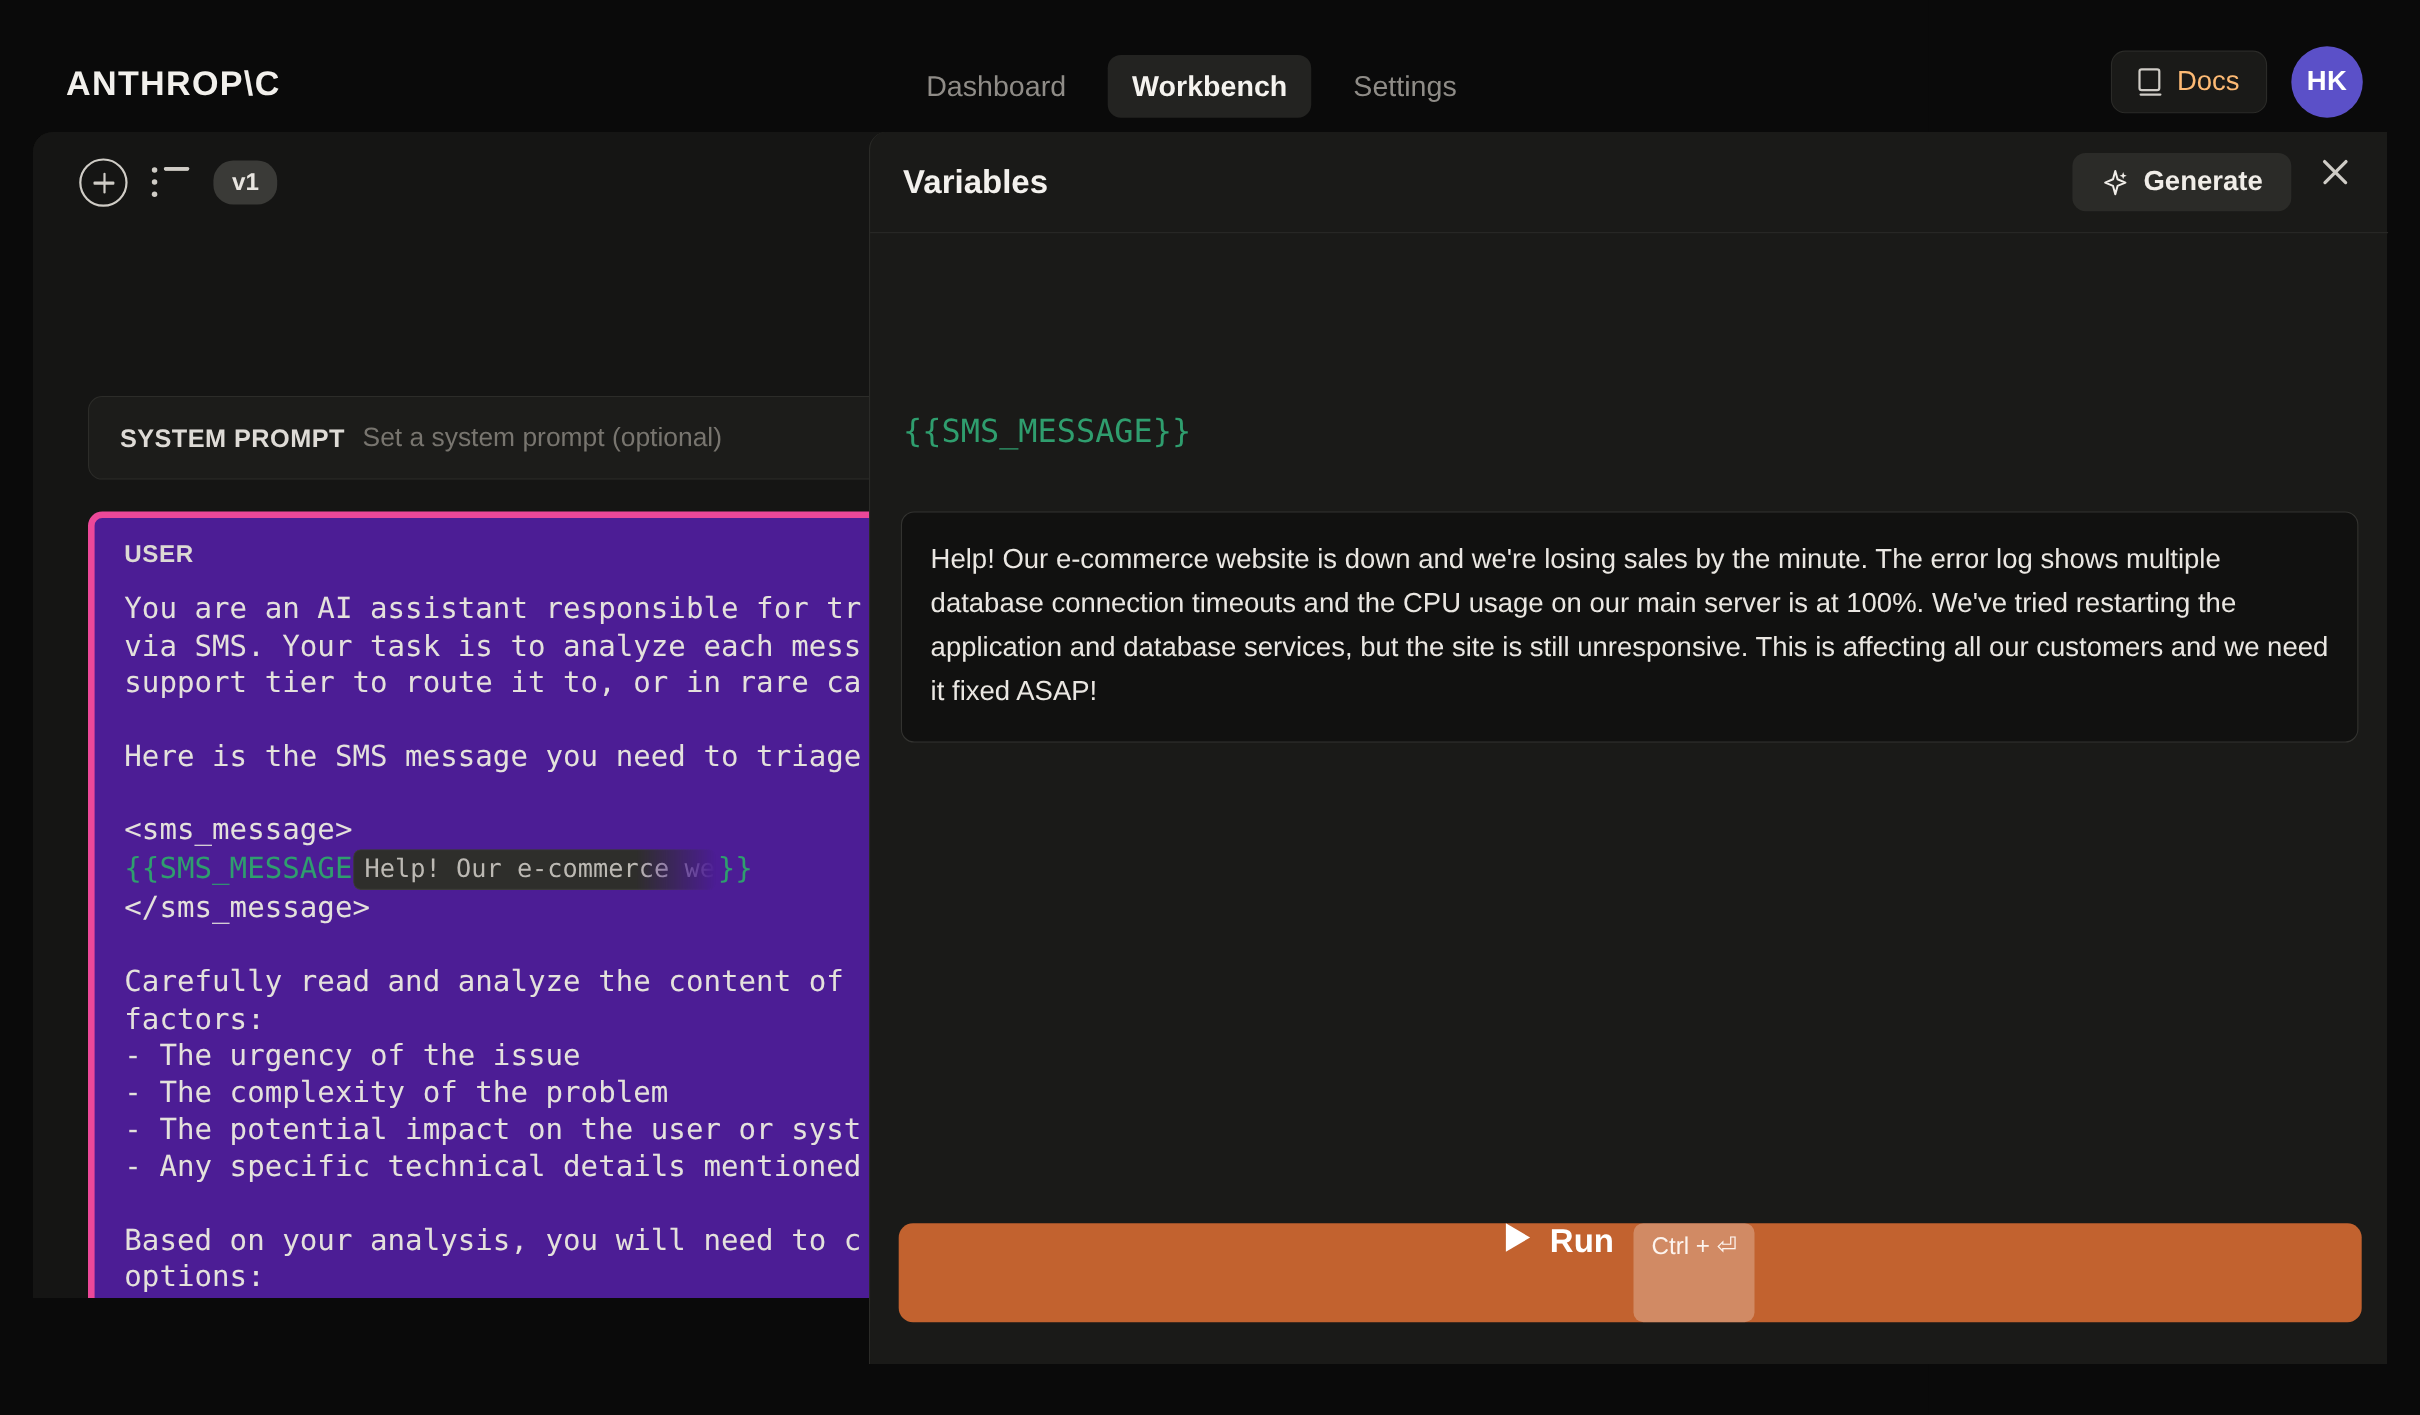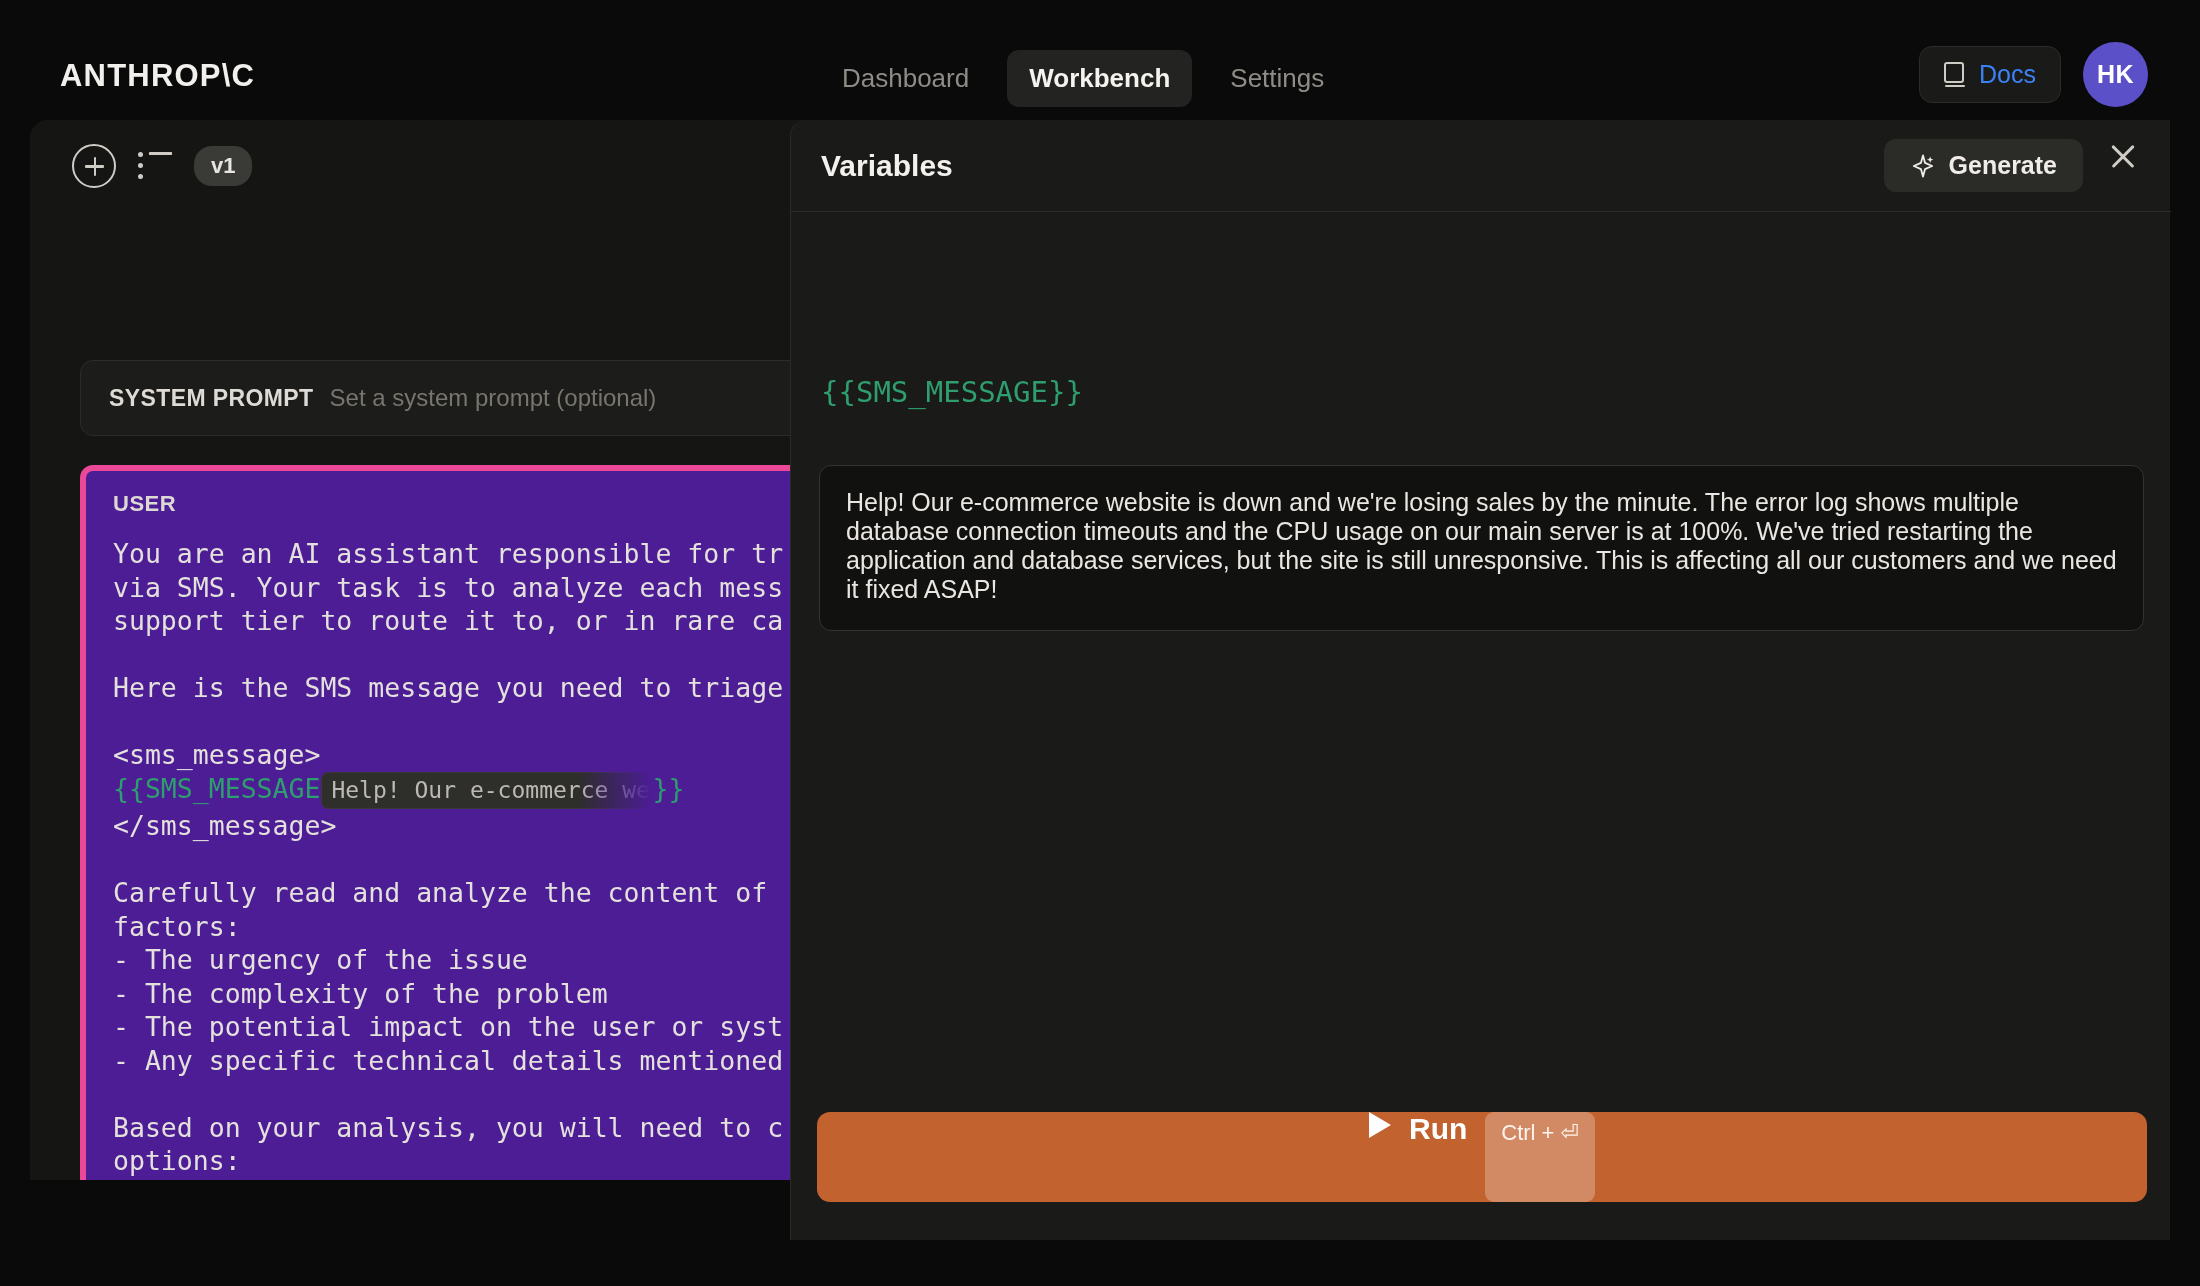--- a/index.html
+++ b/index.html
@@ -39,21 +39,21 @@
   .nav-item.active { background: #232321; color: #f5f3ef; font-weight: 700; }
 
   .topright {
     position: absolute; right: 52px; top: 42px;
     display: flex; align-items: center; gap: 22px;
   }
   .docs-btn {
     display: flex; align-items: center; gap: 13px;
     background: #1a1a18; border: 1px solid #2b2b28;
     border-radius: 13px; padding: 13px 24px;
-    font-size: 25px; color: #3b82f6; cursor: pointer; text-align: center;
+    font-size: 25px; color: #fdba74; cursor: pointer; text-align: center;
   }
   .book-ic { width: 22px; height: 25px; position: relative; flex: none; }
   .book-ic i {
     position: absolute; left: 0; top: 0; width: 20px; height: 21px;
     border: 2px solid #cfccc6; border-radius: 3px;
   }
   .book-ic b {
     position: absolute; left: 1px; bottom: 0; width: 20px; height: 2px;
     background: #cfccc6; border-radius: 1px;
   }
@@ -201,21 +201,21 @@
     font-family: "DejaVu Sans Mono", monospace;
   }
   .var-box {
     position: absolute; left: 28px; top: 345px;
     width: 1325px; min-height: 125px;
     background: #111110; border: 1px solid #333330;
     border-radius: 12px;
     padding: 22px 26px 26px 26px;
   }
   .var-text {
-    font-size: 25px; line-height: 29px; color: #eae7e2;
+    font-size: 25px; line-height: 40px; color: #eae7e2;
     font-family: "Liberation Sans", sans-serif;
   }
 
   .run-btn {
     position: absolute; left: 26px; bottom: 38px;
     width: 1330px; height: 90px;
     background: #c2622f; border-radius: 13px;
     display: flex; justify-content: center; gap: 18px;
     cursor: pointer;
   }

